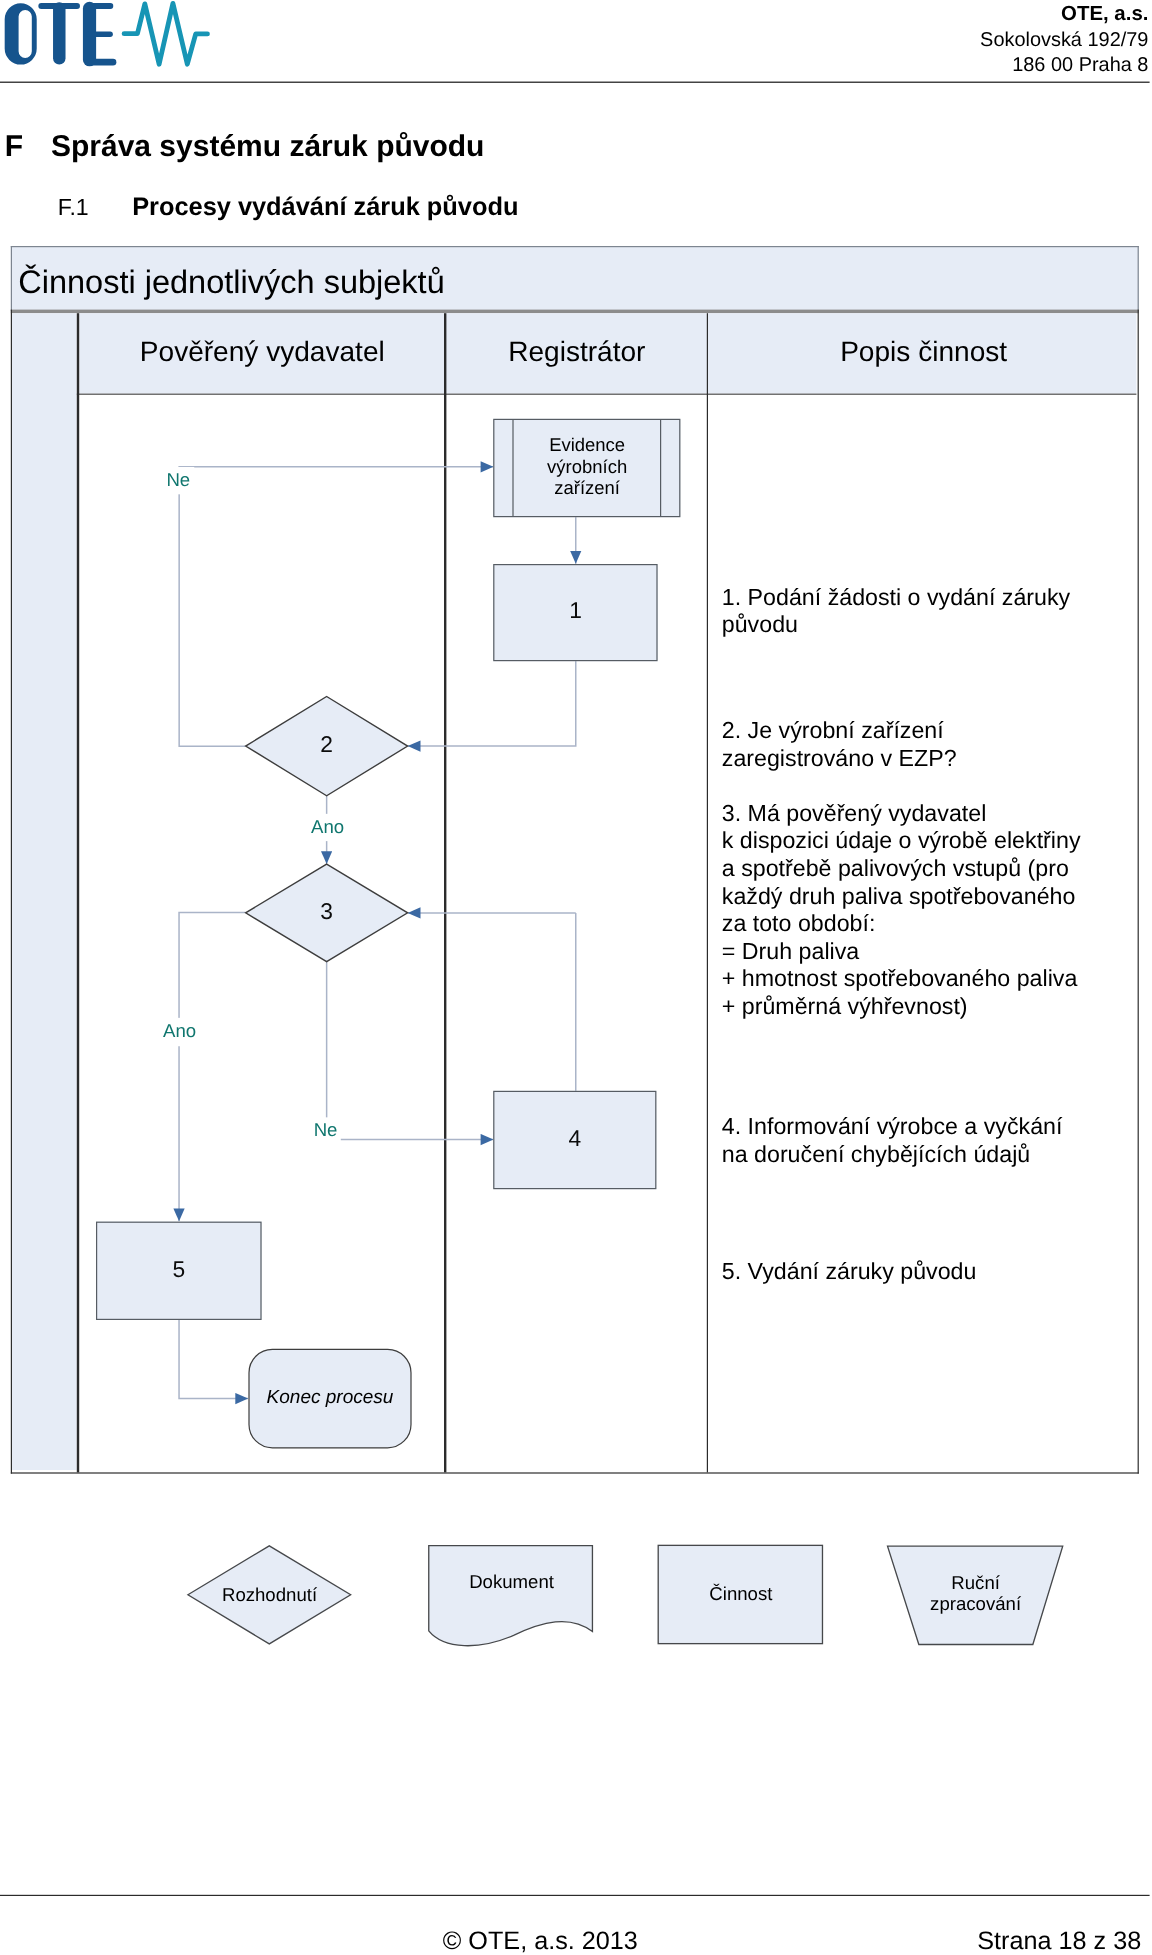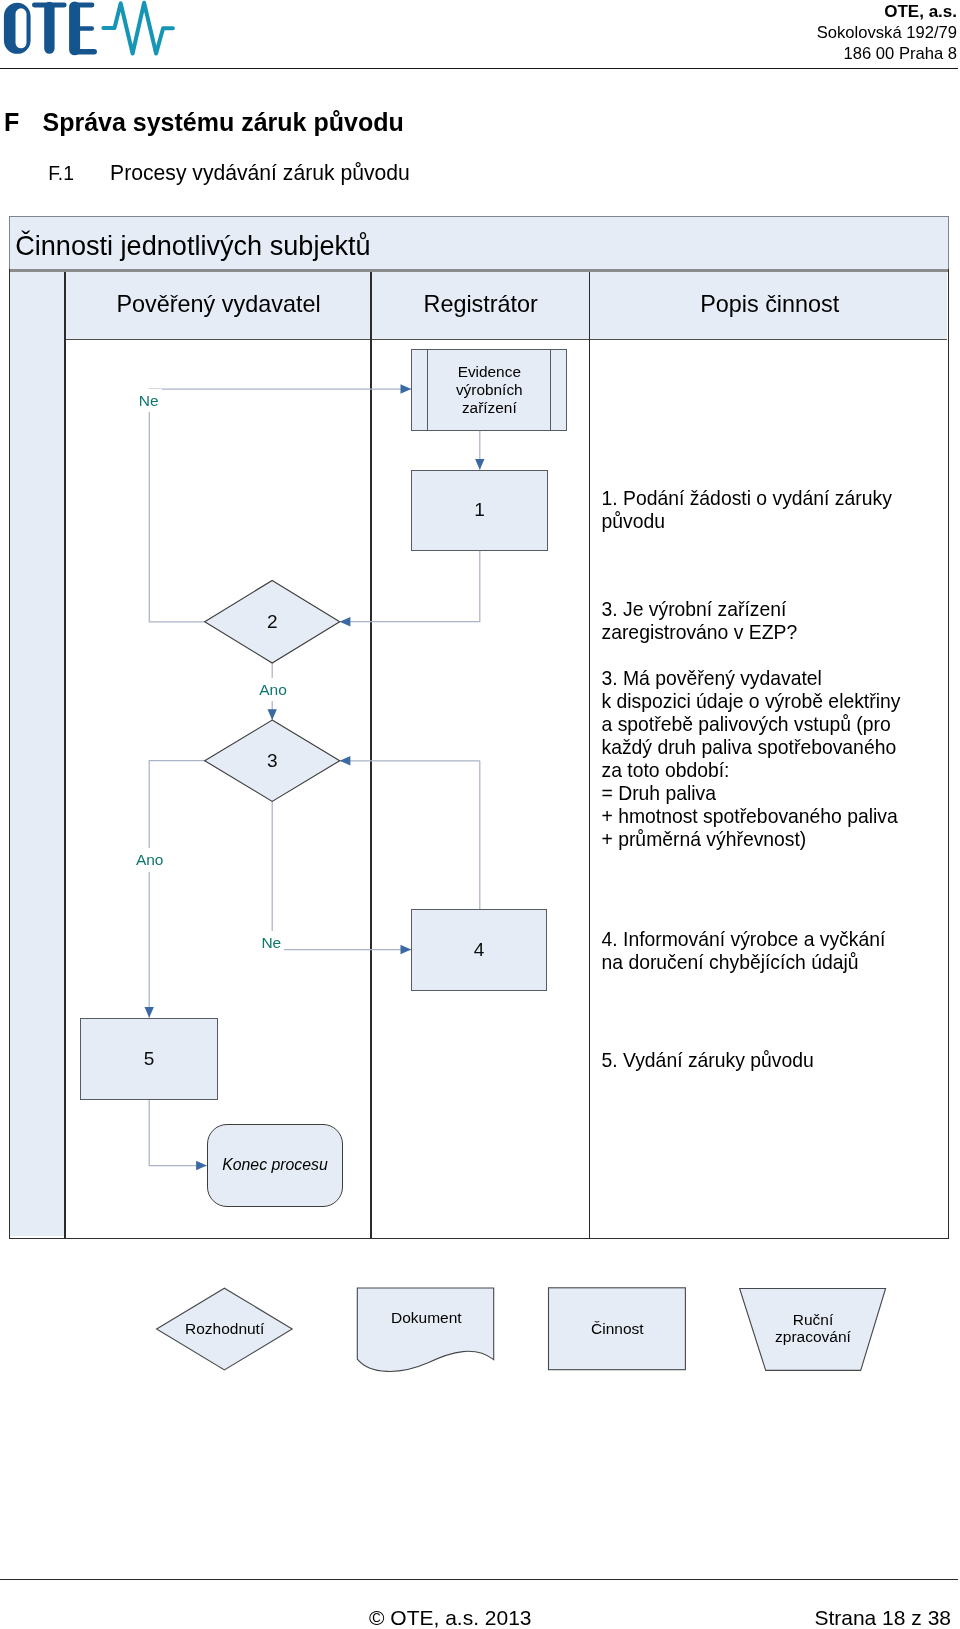--- a/index.html
+++ b/index.html
@@ -15,25 +15,25 @@
   #logo{left:0px;top:0px;}
   #hdr-addr{right:3px;top:1px;text-align:right;}
   #hdr-addr div{line-height:21px;}
   #hdr-addr .l1{font-size:17px;font-weight:bold;}
   #hdr-addr .l2,#hdr-addr .l3{font-size:16.6px;}
   #hdr-rule{left:0px;top:68px;width:958px;height:0;border-top:1.4px solid #161616;}
 
   
   #t-f{left:4px;top:107.5px;font-size:25px;font-weight:bold;line-height:28px;white-space:nowrap;}
   #t-f1{left:48.2px;top:161.0px;font-size:19.3px;line-height:23px;white-space:nowrap;}
-  #t-f1 .b{font-weight:normal;font-size:21.15px;}
+  #t-f1 .b{font-weight:bold;font-size:21.15px;}
   .gap{display:inline-block;}
 
   
-  #tbl{left:9.2px;top:216px;width:940px;height:1023px;text-decoration:underline;}
+  #tbl{left:9.2px;top:205px;width:940px;height:1023px;text-decoration:underline;}
   #cap{position:absolute;left:0;top:0;width:940px;height:54px;background:#e6ecf6;
        border:1.1px solid #7d8590;border-bottom:none;box-sizing:border-box;}
   #cap span{position:absolute;left:5px;top:12.4px;font-size:27.1px;line-height:33px;}
   #grid{position:absolute;left:0;top:53px;width:940px;height:970px;box-sizing:border-box;
         border:1.3px solid #2e2e2e;border-top:none;}
   #toprule{position:absolute;left:0;top:53.3px;width:940px;height:2.9px;background:#8c8c8c;}
   #leftband{position:absolute;left:0;top:3.4px;width:54px;height:963.3px;background:#e6ecf6;}
   #hdrband{position:absolute;left:55.4px;top:3.4px;width:881.3px;height:66.8px;background:#e6ecf6;}
   #hdrline{position:absolute;left:54px;top:70.2px;width:882.7px;height:1.3px;background:#4f4f4f;}
   .hcell{position:absolute;top:3.4px;height:66.8px;line-height:64.8px;text-align:center;font-size:23.4px;}
@@ -164,21 +164,21 @@
   <div class="abs shape term" id="sh-end" style="left:206.8px;top:1124.4px;width:136.4px;height:82.4px;">
       <span class="stxt">Konec procesu</span>
     </div>
   <div class="abs edgelbl" style="left:137.7px;top:388.6px;">Ne</div>
   <div class="abs edgelbl" style="left:258.2px;top:677.9px;">Ano</div>
   <div class="abs edgelbl" style="left:134.9px;top:848px;">Ano</div>
   <div class="abs edgelbl" style="left:260.4px;top:931.2px;">Ne</div>
 
   <div class="abs desc" style="top:487px;">1. Podání žádosti o vydání záruky
 původu</div>
-  <div class="abs desc" style="top:598px;">3. Je výrobní zařízení
+  <div class="abs desc" style="top:598px;">2. Je výrobní zařízení
 zaregistrováno v EZP?</div>
   <div class="abs desc" style="top:666.5px;">3. Má pověřený vydavatel
 k dispozici údaje o výrobě elektřiny
 a spotřebě palivových vstupů (pro
 každý druh paliva spotřebovaného
 za toto období:
 = Druh paliva
 + hmotnost spotřebovaného paliva
 + průměrná výhřevnost)</div>
   <div class="abs desc" style="top:927.5px;">4. Informování výrobce a vyčkání

